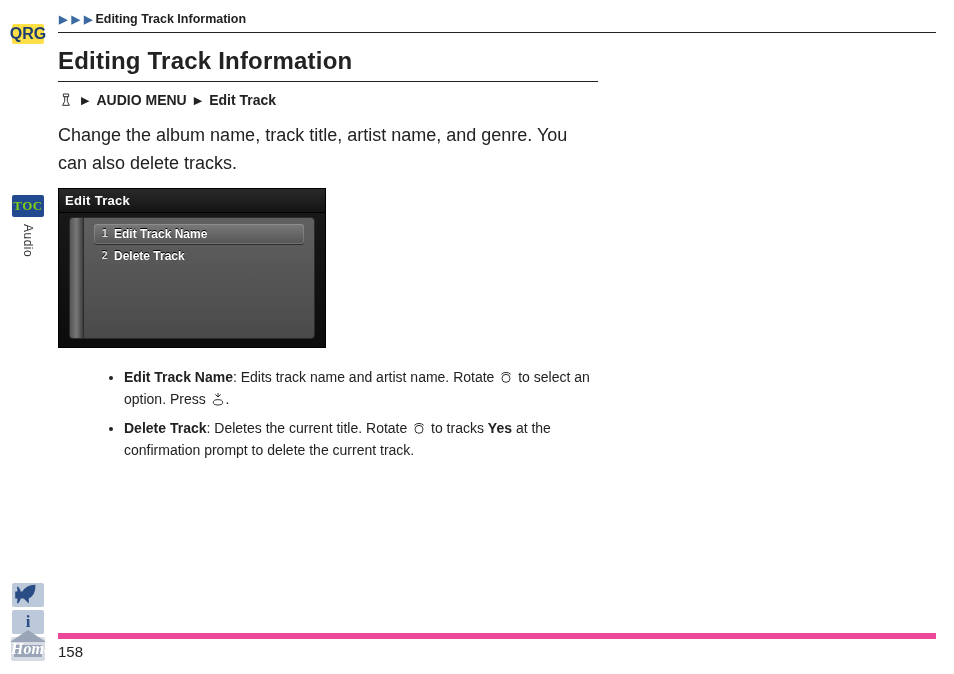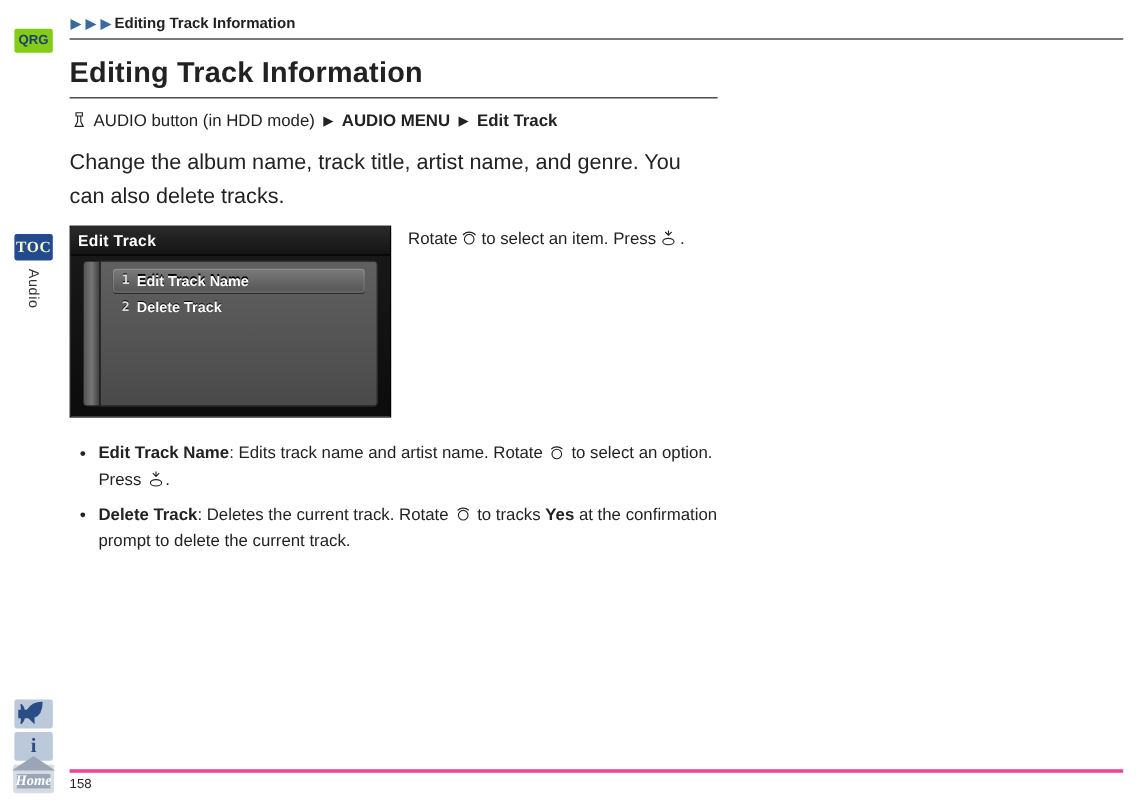--- a/index.html
+++ b/index.html
@@ -114,42 +114,42 @@
   .caption-side {
     font-size: 14px;
     padding-top: 2px;
     display: flex;
     align-items: flex-start;
     flex-wrap: wrap;
     gap: 3px 2px;
   }
   .avail { font-size: 14px; margin-bottom: 8px; }
   ul.items { list-style: disc; padding-left: 24px; width: 540px; }
-  ul.items li { font-size: 14px; line-height: 1.6; margin-bottom: 6px; }
+  ul.items li { font-size: 14px; line-height: 1.6; margin-bottom: 6px; margin-left: 42px; }
   .b { font-weight: 700; }
   
   .rail {
     position: absolute;
     left: 8px; top: 10px; bottom: 10px;
     width: 40px;
     display: flex;
     flex-direction: column;
     align-items: center;
   }
   .badge {
     width: 32px;
     display: flex;
     align-items: center;
     justify-content: center;
     font-weight: 700;
     margin-bottom: 3px;
     border-radius: 2px;
   }
-  .qrg { background:#84cc16; color:#1c3e70; font-size:11px; height:20px; margin-top:14px;}
-  .toc { background:#214a8f; color:#fef9c3; font-size:13px; height:22px; margin-top:148px; font-family: Georgia, serif; letter-spacing:.5px;}
+  .qrg { background:#fde047; color:#1c3e70; font-size:16px; height:20px; margin-top:14px;}
+  .toc { background:#214a8f; color:#84cc16; font-size:13px; height:22px; margin-top:148px; font-family: Georgia, serif; letter-spacing:.5px;}
   .vlabel {
     writing-mode: vertical-rl;
     font-size: 12px;
     color: #333;
     margin-top: 4px;
     letter-spacing: .5px;
   }
   .spacer { flex: 1; }
   .voice { background:#bcc9da; color:#2a4d85; height:24px; font-size:15px;}
   .info  { background:#bcc9da; color:#2a4d85; height:24px; font-size:17px; font-family: Georgia, serif; }
@@ -159,28 +159,28 @@
     background:#9aa6b8;
   }
   .home::after{
     content:""; position:absolute; left:-1px; top:-7px;
     border-left:18px solid transparent; border-right:18px solid transparent;
     border-bottom:12px solid #9aa6b8;
   }
   .home-text{
     position:absolute; left:0; right:0; bottom:3px;
     font-style: italic; font-family: "Brush Script MT", cursive;
-    font-size:12px; color:#fff; text-align:center; z-index:2;
+    font-size:16px; color:#fff; text-align:center; z-index:2;
   }
   .pagenum {
     position: absolute;
     left: 58px;
     bottom: 14px;
-    font-size: 11px;
-    border-top: 3px solid #ec4899;
+    font-size: 15px;
+    border-top: 6px solid #ec4899;
     width: 878px;
     padding-top: 4px;
   }
   
   .ico {
     display:inline-flex; align-items:center; justify-content:center;
     width:16px; height:16px; vertical-align:-3px;
   }
   .ico svg{width:16px;height:16px;}
 </style>
@@ -215,21 +215,20 @@
 
   <h1 class="title">Editing Track Information</h1>
   <div class="title-underline"></div>
 
   <div class="navline">
     <span class="ico">
       <svg viewBox="0 0 24 24">
           <path d="M8 3h8v4H8zM10 7v7l-3 6h10l-3-6V7" fill="none" stroke="#222" stroke-width="1.4"></path>
         </svg>
     </span>
-    <span>AUDIO button (in HDD mode)</span>
     <span class="tri">▶</span>
     <span class="bold">AUDIO MENU</span>
     <span class="tri">▶</span>
     <span class="bold">Edit Track</span>
   </div>
 
   <p class="intro">Change the album name, track title, artist name, and genre. You can also delete tracks.</p>
 
   <div class="row-figure">
 
@@ -243,38 +242,20 @@
             <span>Edit Track Name</span>
           </div>
           <div class="screen-item">
             <span class="screen-num">2</span>
             <span>Delete Track</span>
           </div>
         </div>
       </div>
     </div>
 
-    <div class="caption-side">
-      <span>Rotate</span>
-      <span class="ico">
-        <svg viewBox="0 0 24 24">
-            <circle cx="12" cy="14" r="6" fill="none" stroke="#222" stroke-width="1.4"></circle>
-            <path d="M5 8a10 10 0 0 1 14 0" fill="none" stroke="#222" stroke-width="1.4"></path>
-            <path d="M4 9l2-2M20 9l-2-2" stroke="#222" stroke-width="1.4"></path>
-          </svg>
-      </span>
-      <span>to select an item. Press</span>
-      <span class="ico">
-        <svg viewBox="0 0 24 24">
-            <ellipse cx="12" cy="17" rx="7" ry="4" fill="none" stroke="#222" stroke-width="1.4"></ellipse>
-            <path d="M12 3v6M8 5l4 4 4-4" fill="none" stroke="#222" stroke-width="1.4"></path>
-          </svg>
-      </span>
-      <span>.</span>
-    </div>
   </div>
 
 
   <ul class="items">
     <li>
       <span class="b">Edit Track Name</span><span>: Edits track name and artist name. Rotate</span>
       <span class="ico">
         <svg viewBox="0 0 24 24">
             <circle cx="12" cy="14" r="6" fill="none" stroke="#222" stroke-width="1.4"></circle>
             <path d="M5 8a10 10 0 0 1 14 0" fill="none" stroke="#222" stroke-width="1.4"></path>
@@ -282,21 +263,21 @@
       </span>
       <span>to select an option. Press</span>
       <span class="ico">
         <svg viewBox="0 0 24 24">
             <ellipse cx="12" cy="17" rx="7" ry="4" fill="none" stroke="#222" stroke-width="1.4"></ellipse>
             <path d="M12 3v6M8 5l4 4 4-4" fill="none" stroke="#222" stroke-width="1.4"></path>
           </svg>
       </span><span>.</span>
     </li>
     <li>
-      <span class="b">Delete Track</span><span>: Deletes the current track. Rotate</span>
+      <span class="b">Delete Track</span><span>: Deletes the current title. Rotate</span>
       <span class="ico">
         <svg viewBox="0 0 24 24">
             <circle cx="12" cy="14" r="6" fill="none" stroke="#222" stroke-width="1.4"></circle>
             <path d="M5 8a10 10 0 0 1 14 0" fill="none" stroke="#222" stroke-width="1.4"></path>
           </svg>
       </span>
       <span>to tracks</span>
       <span class="b">Yes</span>
       <span>at the confirmation prompt to delete the current track.</span>
     </li>

